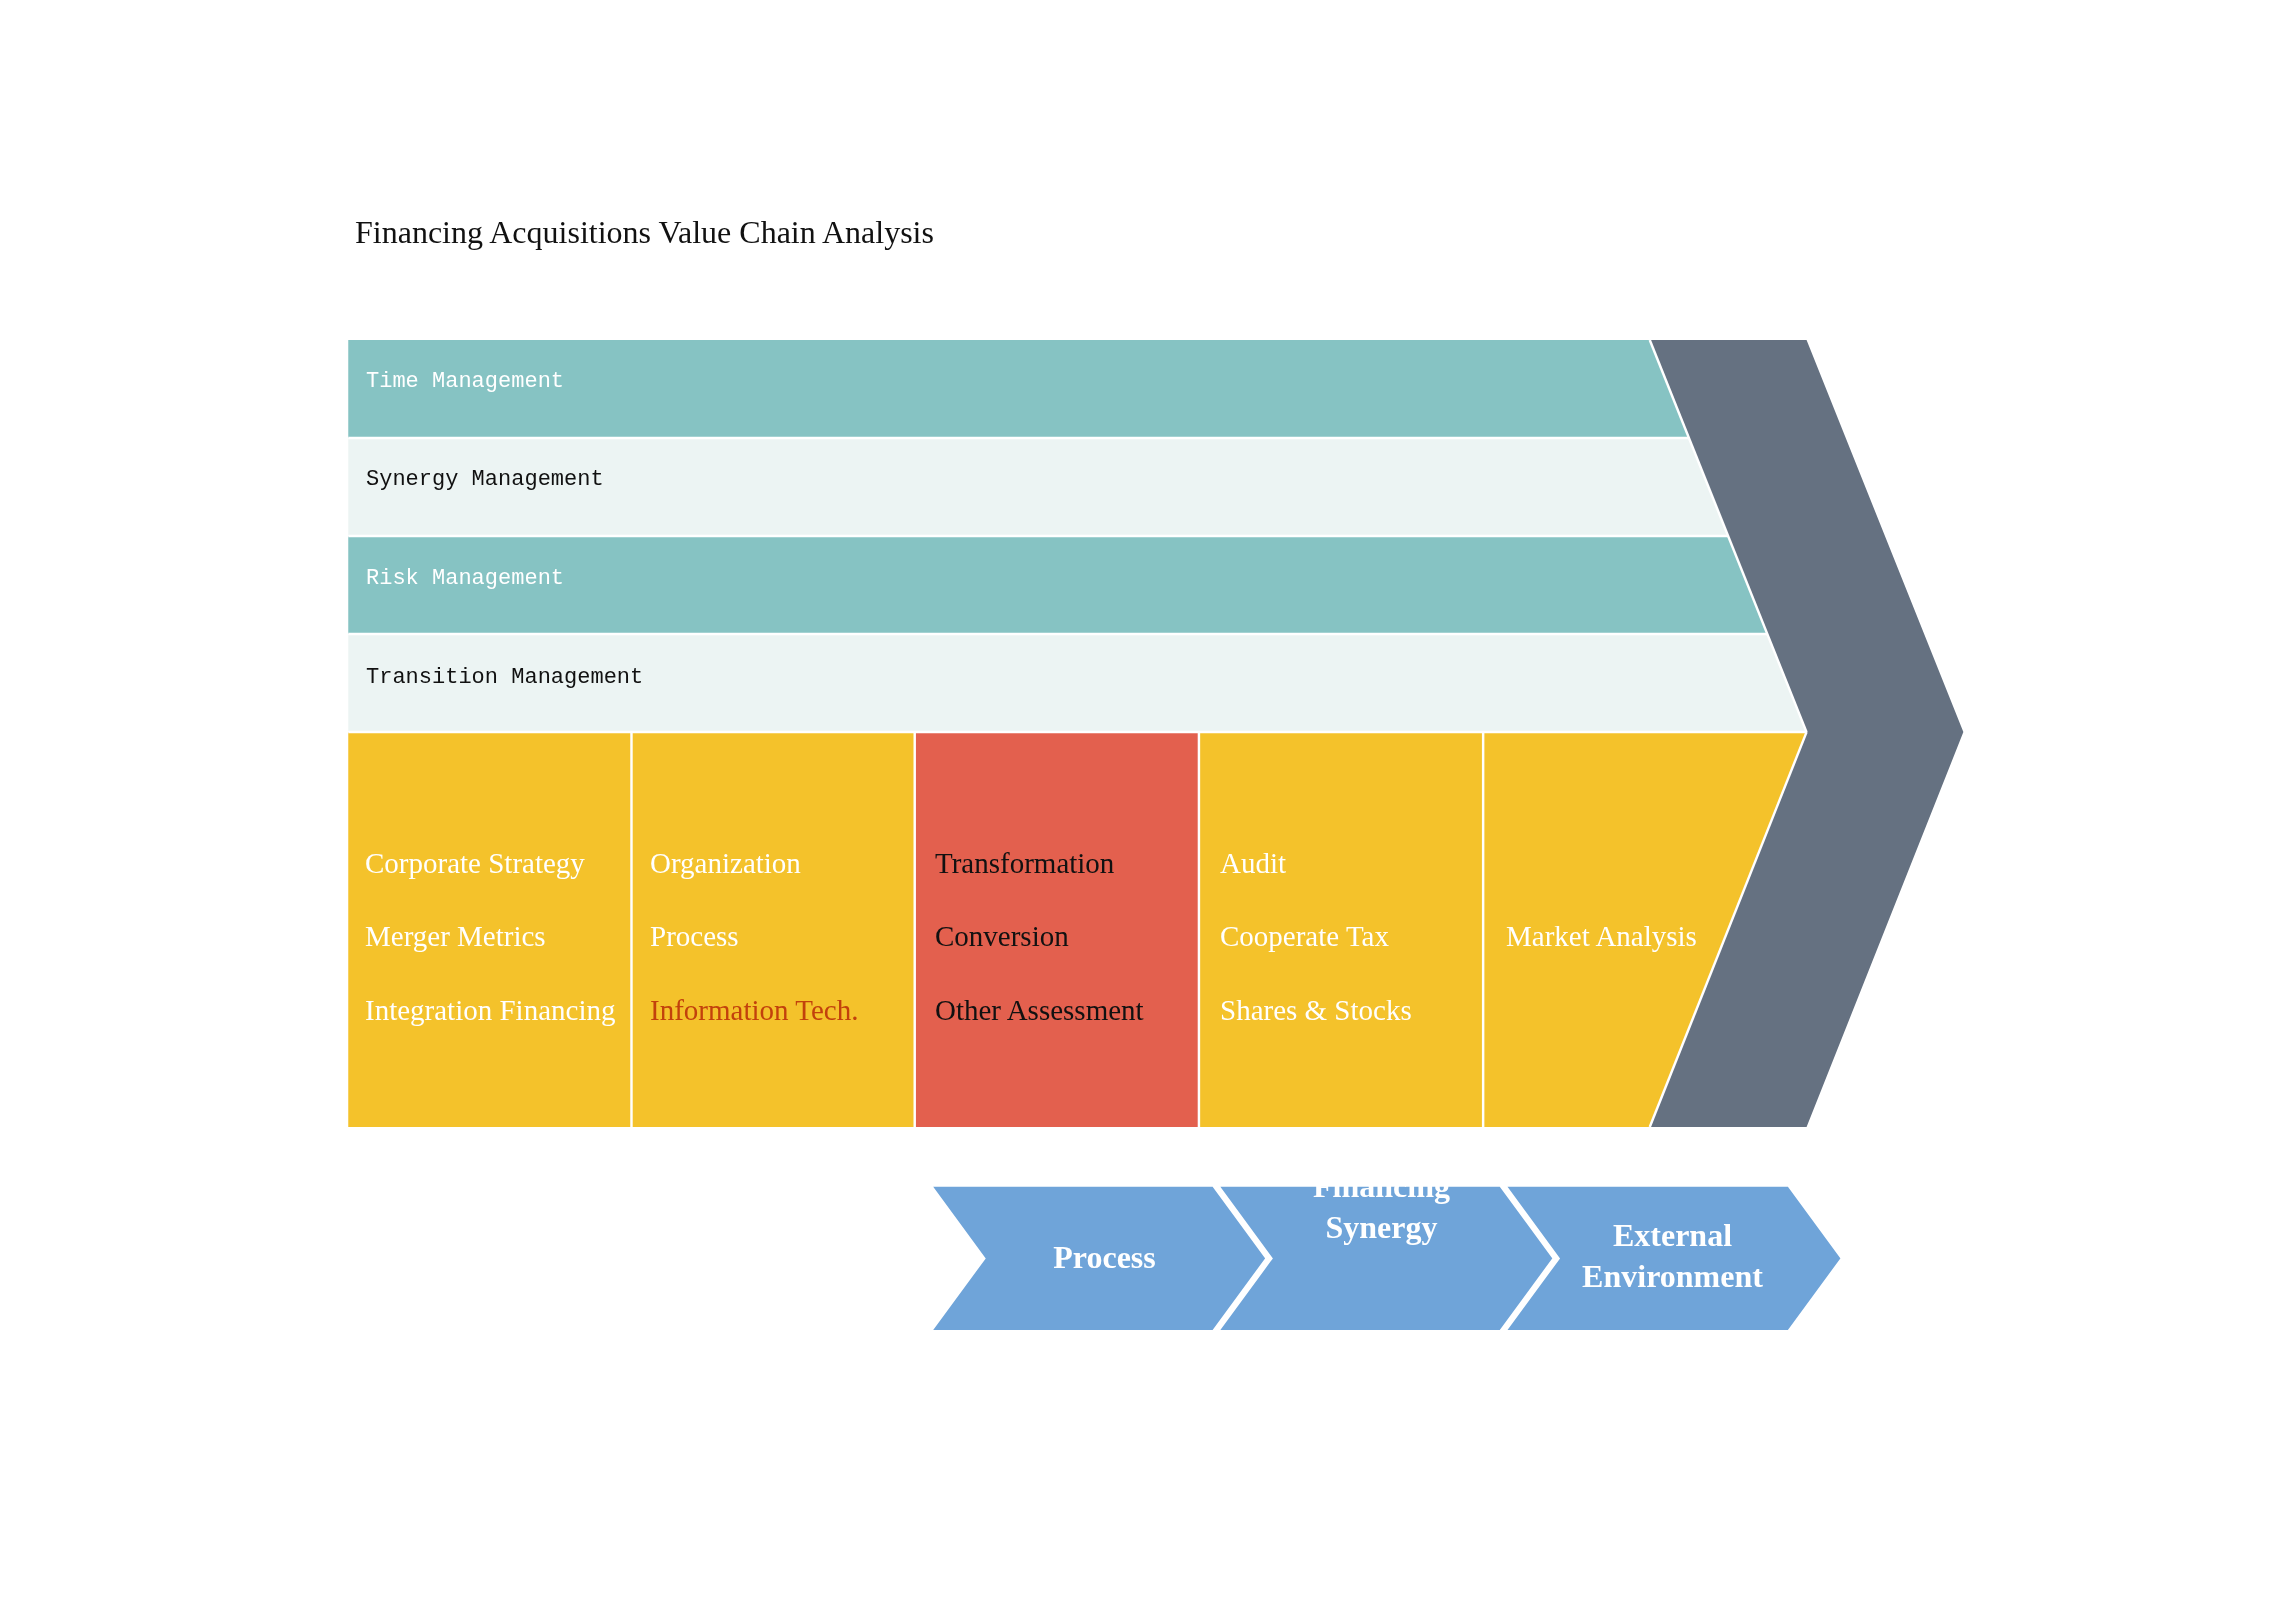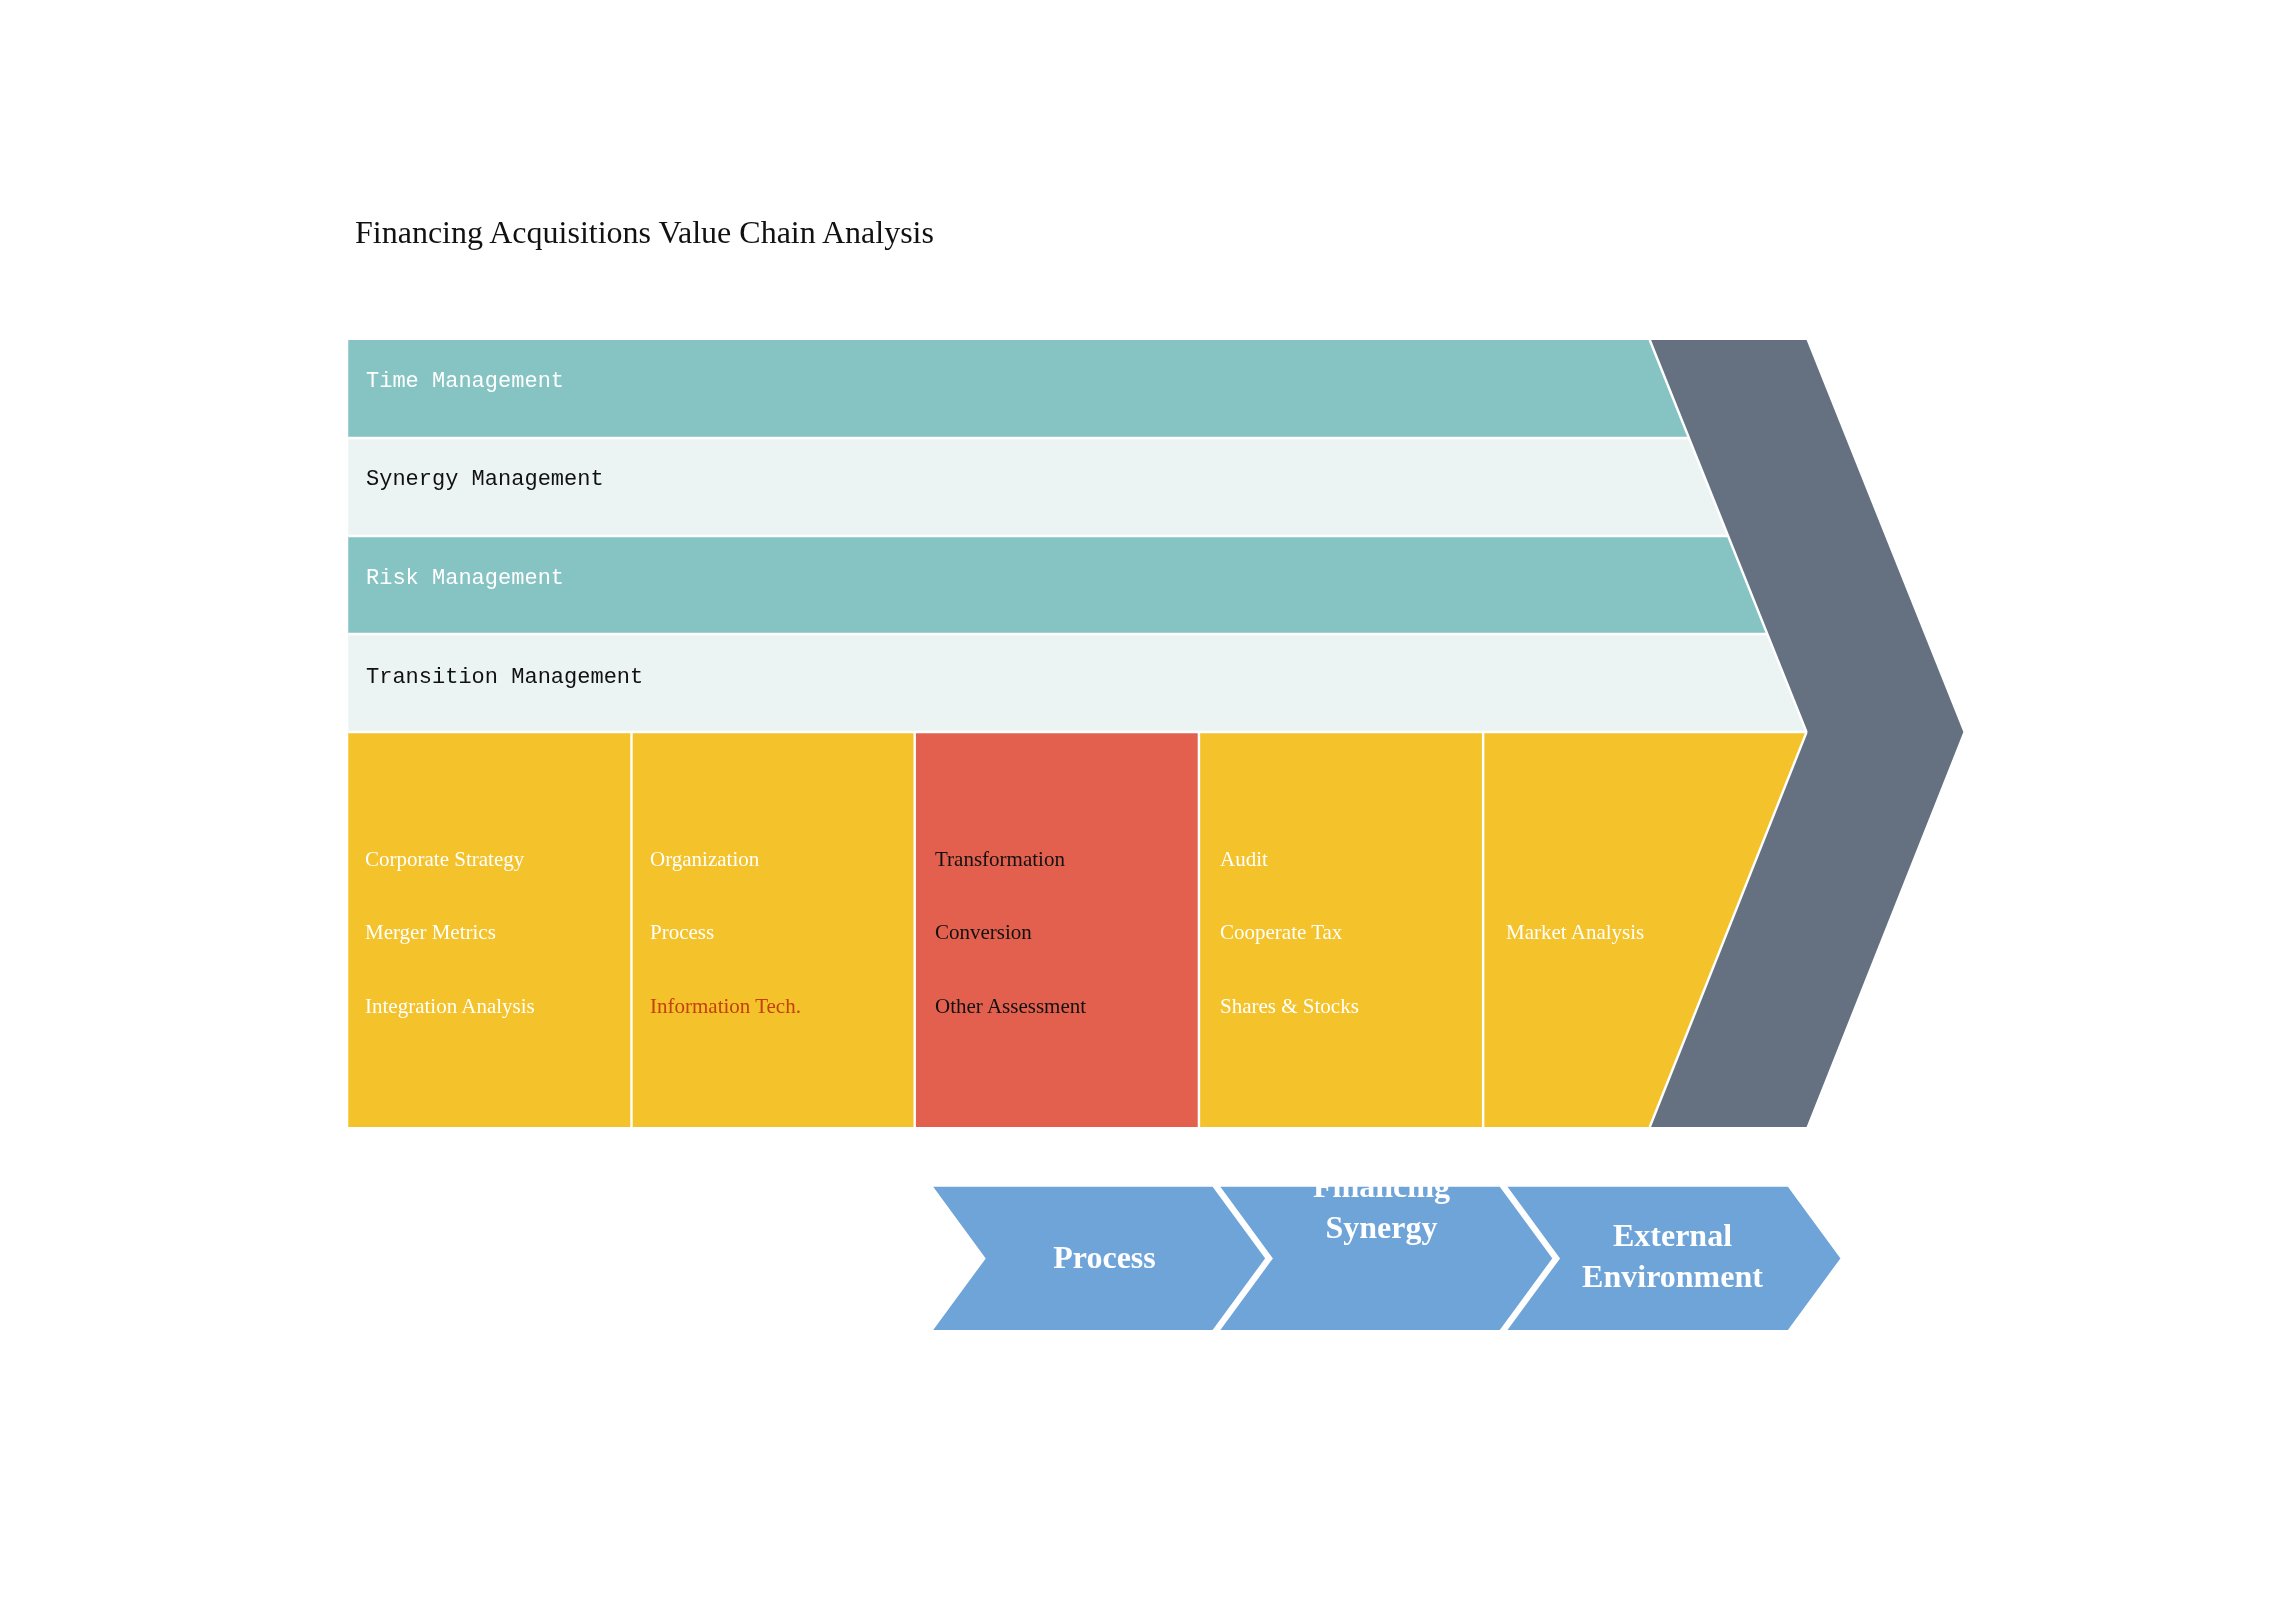--- a/index.html
+++ b/index.html
@@ -2,21 +2,21 @@
 <html><head>
 <meta charset="utf-8">
 <style>
   html, body { margin:0; padding:0; background:#ffffff; }
   body { width:2293px; height:1621px; position:relative; overflow:hidden;
          font-family:"Liberation Serif", serif; }
   #title { position:absolute; left:355px; top:214px; font-size:32px; color:#111; white-space:nowrap; }
   svg#diagram { position:absolute; left:0; top:0; }
   .lbl { position:absolute; font-size:22px; white-space:nowrap; line-height:1;font-family:Liberation Mono, monospace; }
   .band-lbl { left:366px; }
-  .col-item { position:absolute; font-size:21px; white-space:nowrap; line-height:1; }
+  .col-item { position:absolute; font-size:29px; white-space:nowrap; line-height:1; }
   .arrow-lbl { position:absolute; font-weight:bold; font-size:32px; color:#fff; text-align:center; line-height:41px; width:225px; }
 </style>
 </head>
 <body>
 
 <div id="title">Financing Acquisitions Value Chain Analysis</div>
 
 <svg id="diagram" width="2293" height="1621" viewBox="0 0 2339 1654">
 
   <polygon id="band0" points="355,347 1683,347 1723,447 355,447" fill="#86C3C3"></polygon>
@@ -50,21 +50,21 @@
   <polygon id="flow2" points="1534,1209 1825,1209 1880,1284 1825,1359 1534,1359 1589,1284" fill="#6FA4D9" stroke="#ffffff" stroke-width="4"></polygon>
 </svg>
 
 <div class="lbl band-lbl" style="top: 371px; color: rgb(255, 255, 255);">Time Management</div>
 <div class="lbl band-lbl" style="top: 469px; color: rgb(17, 17, 17); text-align: center;">Synergy Management</div>
 <div class="lbl band-lbl" style="top: 568px; color: rgb(255, 255, 255);">Risk Management</div>
 <div class="lbl band-lbl" style="top: 667px; color: rgb(17, 17, 17);">Transition Management</div>
 
 <div class="col-item" style="left: 365px; top: 849px; color: rgb(255, 255, 255);">Corporate Strategy</div>
 <div class="col-item" style="left: 365px; top: 922px; color: rgb(255, 255, 255);">Merger Metrics</div>
-<div class="col-item" style="left: 365px; top: 996px; color: rgb(255, 255, 255);">Integration Analysis</div>
+<div class="col-item" style="left: 365px; top: 996px; color: rgb(255, 255, 255);">Integration Financing</div>
 
 <div class="col-item" style="left: 650px; top: 849px; color: rgb(255, 255, 255);">Organization</div>
 <div class="col-item" style="left: 650px; top: 922px; color: rgb(255, 255, 255);">Process</div>
 <div class="col-item" style="left: 650px; top: 996px; color: #c2410c;">Information Tech.</div>
 
 <div class="col-item" style="left: 935px; top: 849px; color: rgb(17, 17, 17);">Transformation</div>
 <div class="col-item" style="left: 935px; top: 922px; color: rgb(17, 17, 17);">Conversion</div>
 <div class="col-item" style="left: 935px; top: 996px; color: rgb(17, 17, 17);">Other Assessment</div>
 
 <div class="col-item" style="left: 1220px; top: 849px; color: rgb(255, 255, 255); text-align: center;">Audit</div>

